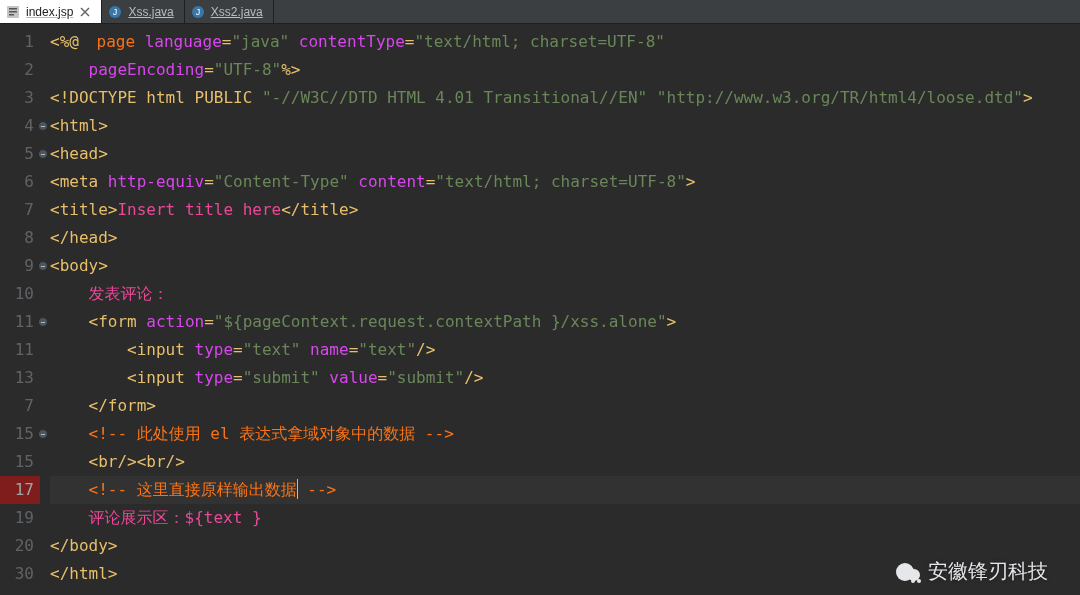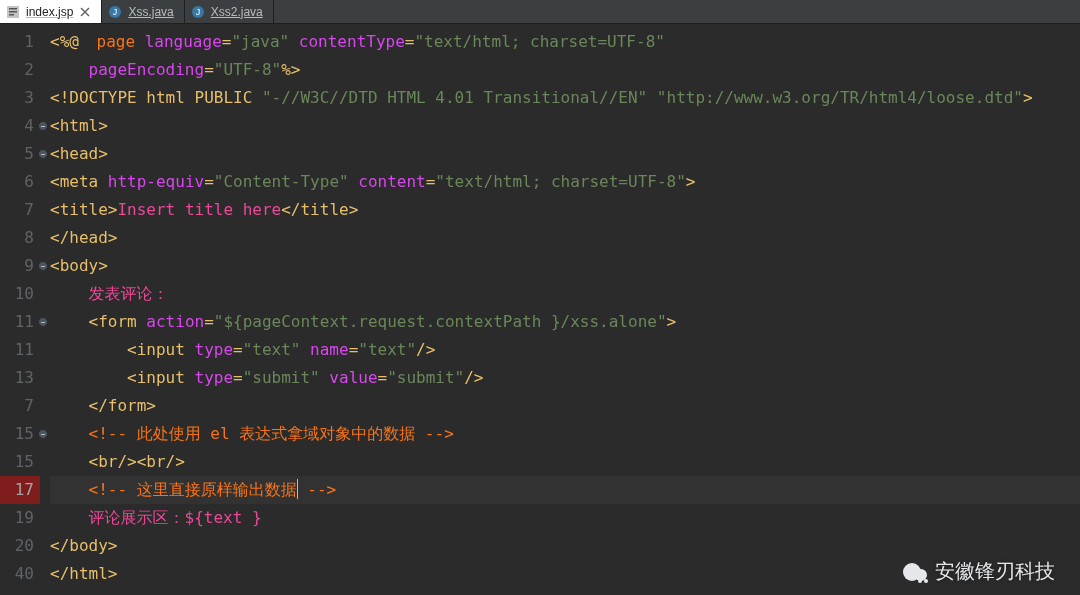--- a/index.html
+++ b/index.html
@@ -113,21 +113,21 @@
     display: inline-block;
     width: 1px;
     height: 20px;
     background: #bbbbbb;
     vertical-align: -4px;
   }
 
   
   .watermark {
     position: absolute;
-    right: 25px;
+    right: 32px;
     bottom: 10px;
     display: flex;
     align-items: center;
     gap: 8px;
     color: #f0f2f5;
     font-family: -apple-system, "PingFang SC", "Microsoft YaHei", sans-serif;
     font-size: 20px;
     opacity: 0.95;
     text-shadow: 0 0 4px rgba(0,0,0,0.5);
   }
@@ -201,21 +201,21 @@
       <div class="row">10</div>
       <div class="row">11<span class="fold-dot"></span></div>
       <div class="row">11</div>
       <div class="row">13</div>
       <div class="row">7</div>
       <div class="row">15<span class="fold-dot"></span></div>
       <div class="row">15</div>
       <div class="row hl">17</div>
       <div class="row">19</div>
       <div class="row">20</div>
-      <div class="row">40</div>
+      <div class="row">30</div>
     </div>
   <div class="code" id="code"><div class="row"><span class="c-punc">&lt;%@ </span><span class="c-kw">page</span><span class="c-attr"> language</span><span class="c-punc">=</span><span class="c-str">"java"</span><span class="c-attr"> contentType</span><span class="c-punc">=</span><span class="c-str">"text/html; charset=UTF-8"</span></div><div class="row"><span class="c-text">    </span><span class="c-attr">pageEncoding</span><span class="c-punc">=</span><span class="c-str">"UTF-8"</span><span class="c-punc">%&gt;</span></div><div class="row"><span class="c-punc">&lt;!</span><span class="c-tag">DOCTYPE html PUBLIC </span><span class="c-str">"-//W3C//DTD HTML 4.01 Transitional//EN" "http://www.w3.org/TR/html4/loose.dtd"</span><span class="c-punc">&gt;</span></div><div class="row"><span class="c-punc">&lt;</span><span class="c-tag">html</span><span class="c-punc">&gt;</span></div><div class="row"><span class="c-punc">&lt;</span><span class="c-tag">head</span><span class="c-punc">&gt;</span></div><div class="row"><span class="c-punc">&lt;</span><span class="c-tag">meta </span><span class="c-attr">http-equiv</span><span class="c-punc">=</span><span class="c-str">"Content-Type"</span><span class="c-attr"> content</span><span class="c-punc">=</span><span class="c-str">"text/html; charset=UTF-8"</span><span class="c-punc">&gt;</span></div><div class="row"><span class="c-punc">&lt;</span><span class="c-tag">title</span><span class="c-punc">&gt;</span><span class="c-text">Insert title here</span><span class="c-punc">&lt;/</span><span class="c-tag">title</span><span class="c-punc">&gt;</span></div><div class="row"><span class="c-punc">&lt;/</span><span class="c-tag">head</span><span class="c-punc">&gt;</span></div><div class="row"><span class="c-punc">&lt;</span><span class="c-tag">body</span><span class="c-punc">&gt;</span></div><div class="row"><span class="c-text">    发表评论：</span></div><div class="row"><span class="c-text">    </span><span class="c-punc">&lt;</span><span class="c-tag">form </span><span class="c-attr">action</span><span class="c-punc">=</span><span class="c-str">"${pageContext.request.contextPath }/xss.alone"</span><span class="c-punc">&gt;</span></div><div class="row"><span class="c-text">        </span><span class="c-punc">&lt;</span><span class="c-tag">input </span><span class="c-attr">type</span><span class="c-punc">=</span><span class="c-str">"text"</span><span class="c-attr"> name</span><span class="c-punc">=</span><span class="c-str">"text"</span><span class="c-punc">/&gt;</span></div><div class="row"><span class="c-text">        </span><span class="c-punc">&lt;</span><span class="c-tag">input </span><span class="c-attr">type</span><span class="c-punc">=</span><span class="c-str">"submit"</span><span class="c-attr"> value</span><span class="c-punc">=</span><span class="c-str">"submit"</span><span class="c-punc">/&gt;</span></div><div class="row"><span class="c-text">    </span><span class="c-punc">&lt;/</span><span class="c-tag">form</span><span class="c-punc">&gt;</span></div><div class="row"><span class="c-text">    </span><span class="c-comment">&lt;!-- 此处使用 el 表达式拿域对象中的数据 --&gt;</span></div><div class="row"><span class="c-text">    </span><span class="c-punc">&lt;</span><span class="c-tag">br</span><span class="c-punc">/&gt;&lt;</span><span class="c-tag">br</span><span class="c-punc">/&gt;</span></div><div class="row hl"><span class="c-text">    </span><span class="c-comment">&lt;!-- 这里直接原样输出数据</span><span class="caret"></span><span class="c-comment"> --&gt;</span></div><div class="row"><span class="c-text">    评论展示区：${text }</span></div><div class="row"><span class="c-punc">&lt;/</span><span class="c-tag">body</span><span class="c-punc">&gt;</span></div><div class="row"><span class="c-punc">&lt;/</span><span class="c-tag">html</span><span class="c-punc">&gt;</span></div></div>
 
   <div class="watermark">
     <span style="display:flex;align-items:flex-end">
       <span class="wm-bubble"></span>
         <span class="wm-bubble small"></span>
     </span>
     <span>安徽锋刃科技</span>
   </div>

